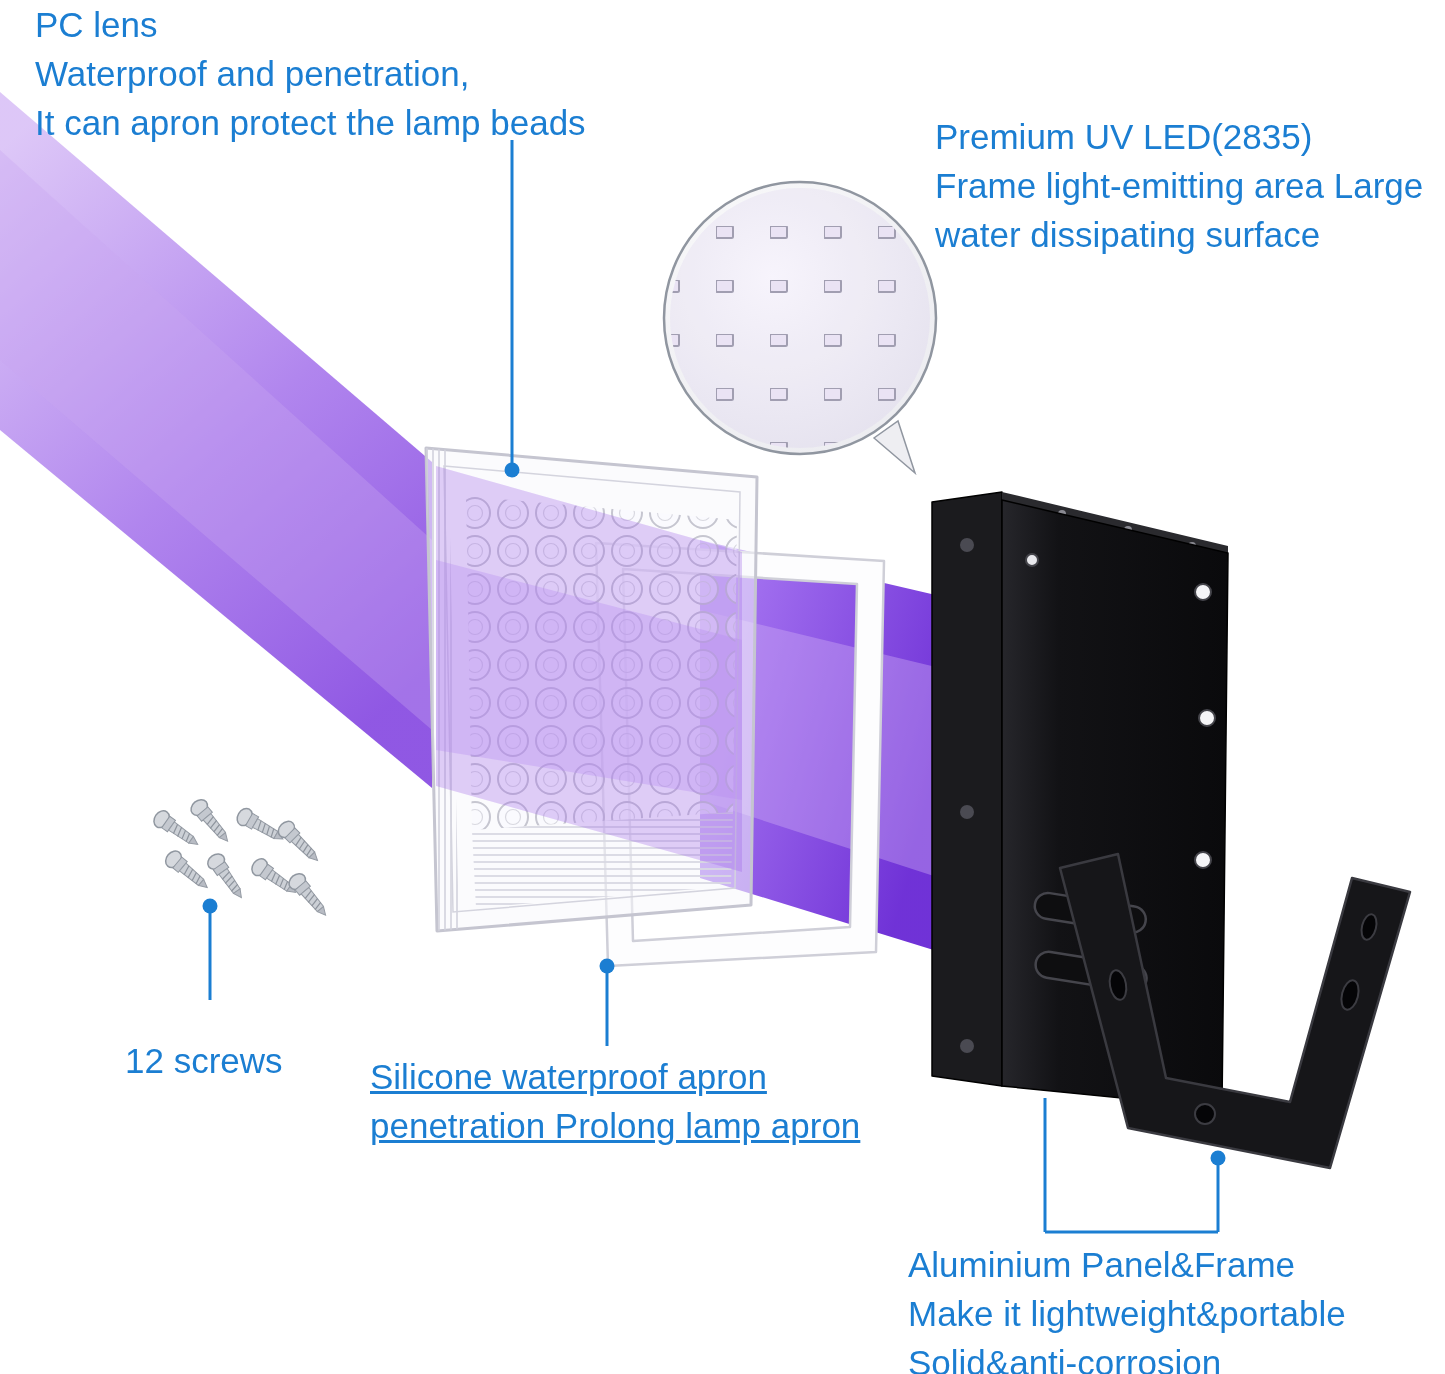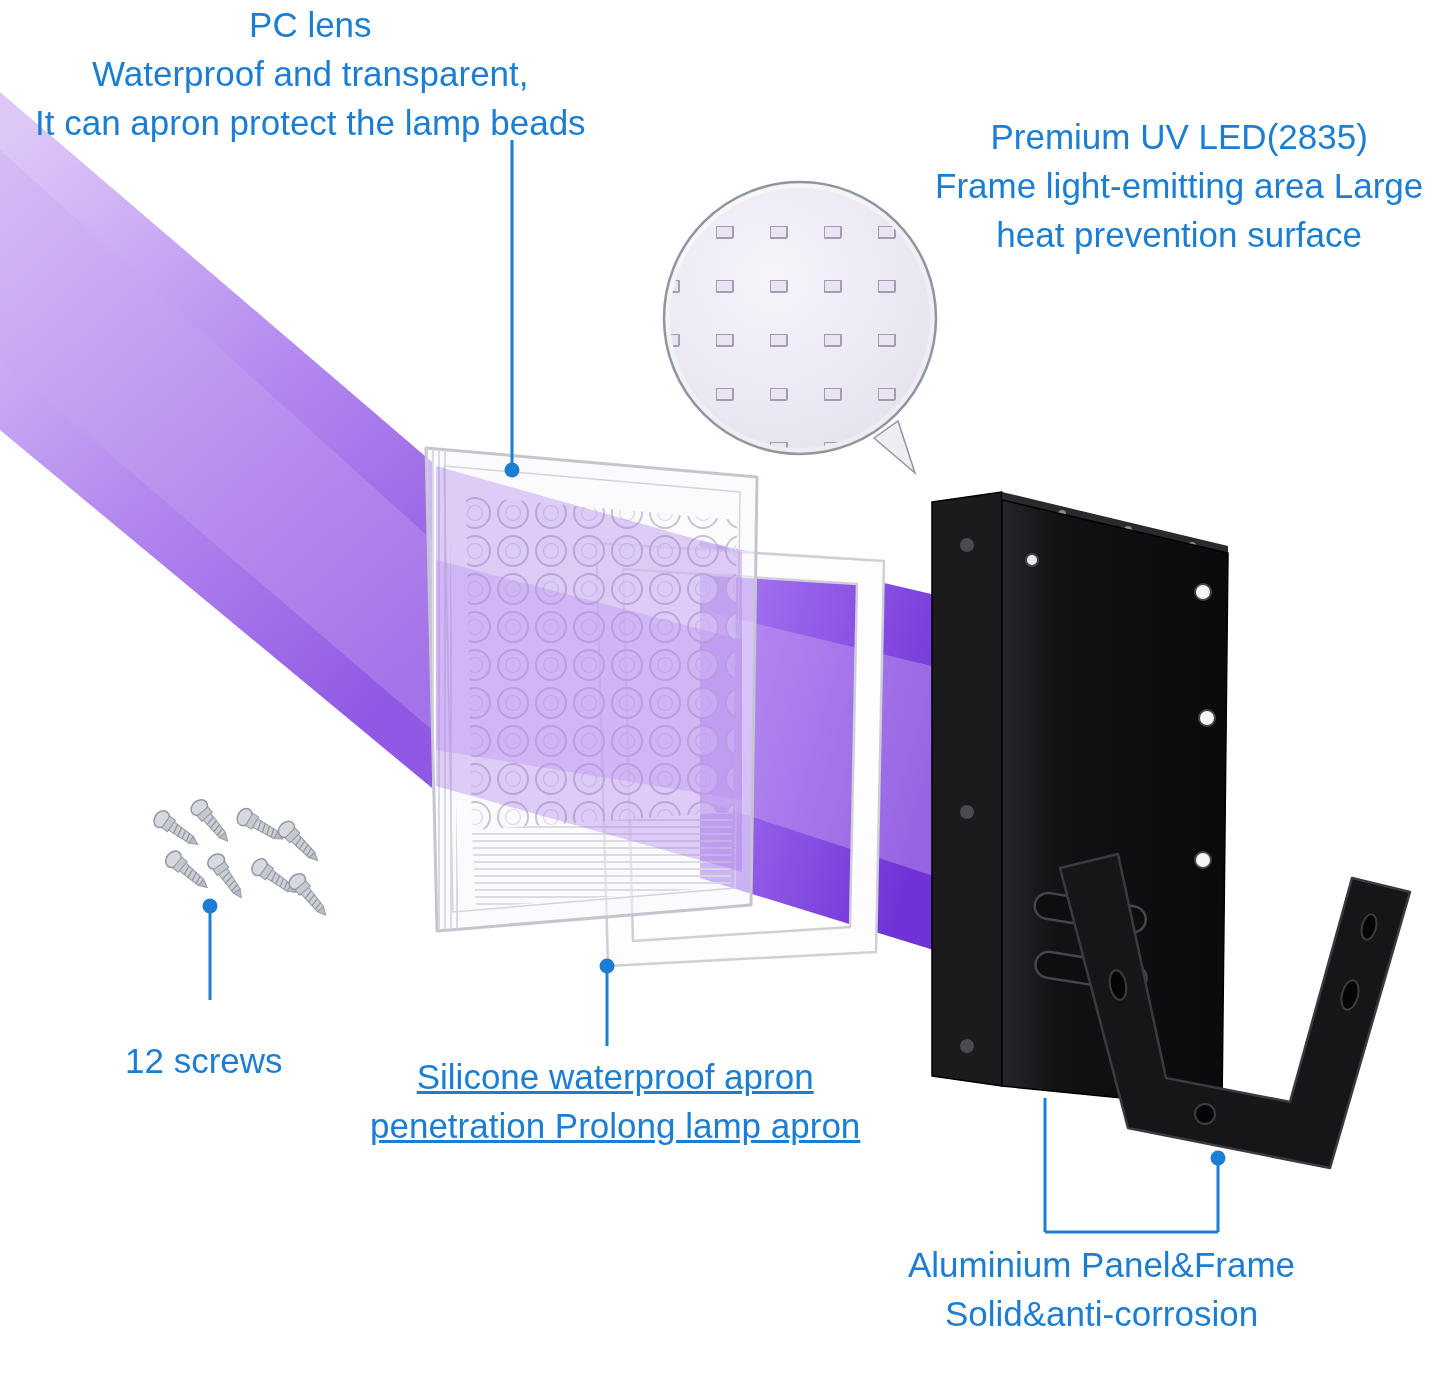--- a/index.html
+++ b/index.html
@@ -1,20 +1,20 @@
 <!DOCTYPE html>
 <html><head>
 <meta charset="utf-8">
 <style>
   html,body{margin:0;padding:0;background:#ffffff;}
   #stage{position:relative;width:1445px;height:1374px;background:#ffffff;overflow:hidden;
          font-family:"Liberation Sans", sans-serif;}
   #art{position:absolute;left:0;top:0;}
   .label{position:absolute;color:#1b7ed2;font-size:35px;line-height:1.4;white-space:nowrap;}
-  .label div{min-height:10px;text-align:center;}
+  .label div{min-height:10px;}
 </style>
 </head>
 <body>
 
 <div id="stage">
 
 <svg id="art" width="1445" height="1374" viewBox="0 0 1445 1374" xmlns="http://www.w3.org/2000/svg">
   <defs>
     <linearGradient id="beamGrad1" gradientUnits="userSpaceOnUse" x1="0" y1="150" x2="450" y2="650">
       <stop offset="0" stop-color="#d7bdf6" stop-opacity="0.85"></stop>
@@ -149,37 +149,38 @@
 
     <line x1="1045" y1="1098" x2="1045" y2="1232"></line>
     <circle cx="1218" cy="1158" r="7.5" fill="#1b7ed2" stroke="none"></circle>
     <line x1="1218" y1="1158" x2="1218" y2="1232"></line>
     <line x1="1045" y1="1232" x2="1218" y2="1232"></line>
   </g>
 </svg>
 
   <div class="label" style="left:35px;top:0px;">
     <div>PC lens</div>
-    <div>Waterproof and transparent,</div>
+    <div>Waterproof and penetration,</div>
     <div>It can apron protect the lamp beads</div>
   </div>
 
   <div class="label" style="left:935px;top:112px;">
     <div>Premium UV LED(2835)</div>
     <div>Frame light-emitting area Large</div>
-    <div>heat prevention surface</div>
+    <div>water dissipating surface</div>
   </div>
 
   <div class="label" style="left:125px;top:1036px;">
     <div>12 screws</div>
   </div>
 
   <div class="label" style="left:370px;top:1052px;text-decoration:underline;">
     <div>Silicone waterproof apron</div>
     <div>penetration Prolong lamp apron</div>
   </div>
 
   <div class="label" style="left:908px;top:1240px;">
     <div>Aluminium Panel&amp;Frame</div>
+    <div>Make it lightweight&amp;portable</div>
     <div>Solid&amp;anti-corrosion</div>
   </div>
 
 </div>
 
 </body></html>

